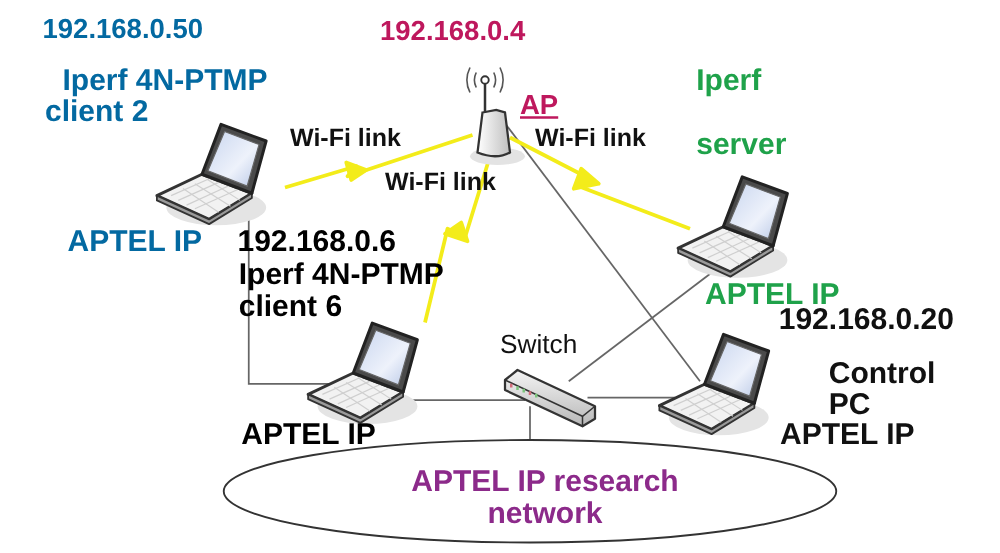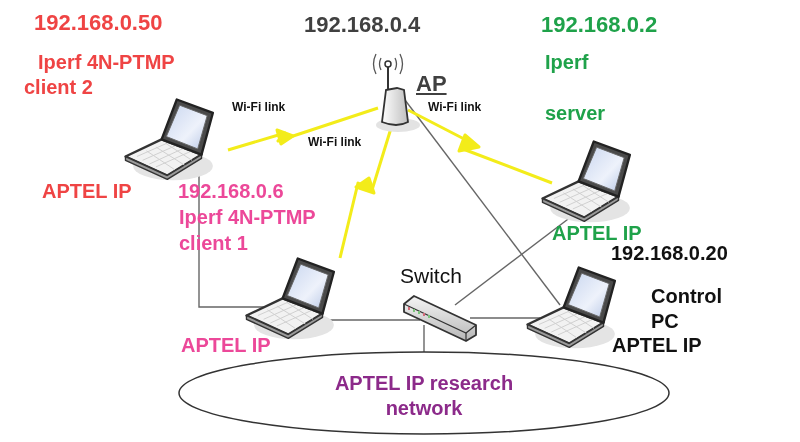--- a/index.html
+++ b/index.html
@@ -1,27 +1,27 @@
 <!DOCTYPE html>
 <html><head>
 <meta charset="utf-8">
 <style>
   html,body{margin:0;padding:0;background:#fff;}
   #stage{position:relative;width:800px;height:442px;overflow:hidden;background:#fff;font-family:"Liberation Sans",sans-serif;font-weight:bold;}
   svg#diagram{position:absolute;left:0;top:0;}
   .lbl{position:absolute;white-space:nowrap;font-weight:bold;line-height:1.05;}
-  .brown{color:#ef4444;}
-  .red{color:#404040;}
+  .brown{color:#0369a1;}
+  .red{color:#be185d;}
   .green{color:#1fa24a;}
-  .blue{color:#ec4899;}
+  .blue{color:#000000;}
   .black{color:#111;}
   .purple{color:#8c2a8a;}
   .big{font-size:22px;}
-  .mid{font-size:20px;}
-  .small{font-size:12px;}
+  .mid{font-size:24px;margin-left:12px;}
+  .small{font-size:20px;}
 </style>
 </head>
 <body>
 
 <div id="stage">
   <svg id="diagram" width="800" height="442" viewBox="0 0 800 442">
     <defs>
       <linearGradient id="screenGrad" x1="0" y1="0" x2="1" y2="1">
         <stop offset="0" stop-color="#c9d6ef"></stop>
         <stop offset="0.6" stop-color="#eef2fb"></stop>
@@ -108,28 +108,27 @@
   <div class="lbl brown mid" style="left:24px;top:77px;">client 2</div>
   <div class="lbl brown mid" style="left:42px;top:181px;">APTEL IP</div>
 
   <div class="lbl red big" style="left:304px;top:13px;">192.168.0.4</div>
   <div class="lbl red big" style="left:416px;top:72px;text-decoration:underline;">AP</div>
 
   <div class="lbl black small" style="left:232px;top:101px;">Wi-Fi link</div>
   <div class="lbl black small" style="left:308px;top:136px;">Wi-Fi link</div>
   <div class="lbl black small" style="left:428px;top:101px;">Wi-Fi link</div>
 
-  <div class="lbl green big" style="left:541px;top:13px;">192.168.0.2</div>
   <div class="lbl green mid" style="left:545px;top:52px;">Iperf</div>
   <div class="lbl green mid" style="left:545px;top:103px;">server</div>
   <div class="lbl green mid" style="left:552px;top:223px;">APTEL IP</div>
 
   <div class="lbl blue mid" style="left:178px;top:181px;">192.168.0.6</div>
   <div class="lbl blue mid" style="left:179px;top:207px;">Iperf 4N-PTMP</div>
-  <div class="lbl blue mid" style="left:179px;top:233px;">client 1</div>
+  <div class="lbl blue mid" style="left:179px;top:233px;">client 6</div>
   <div class="lbl blue mid" style="left:181px;top:335px;">APTEL IP</div>
 
   <div class="lbl black" style="left:400px;top:265px;font-size:21px;font-weight:normal;">Switch</div>
 
   <div class="lbl black mid" style="left:611px;top:243px;">192.168.0.20</div>
   <div class="lbl black mid" style="left:651px;top:286px;">Control</div>
   <div class="lbl black mid" style="left:651px;top:311px;">PC</div>
   <div class="lbl black mid" style="left:612px;top:335px;">APTEL IP</div>
 
   <div class="lbl purple mid" style="left:0;width:848px;text-align:center;top:373px;">APTEL IP research</div>

